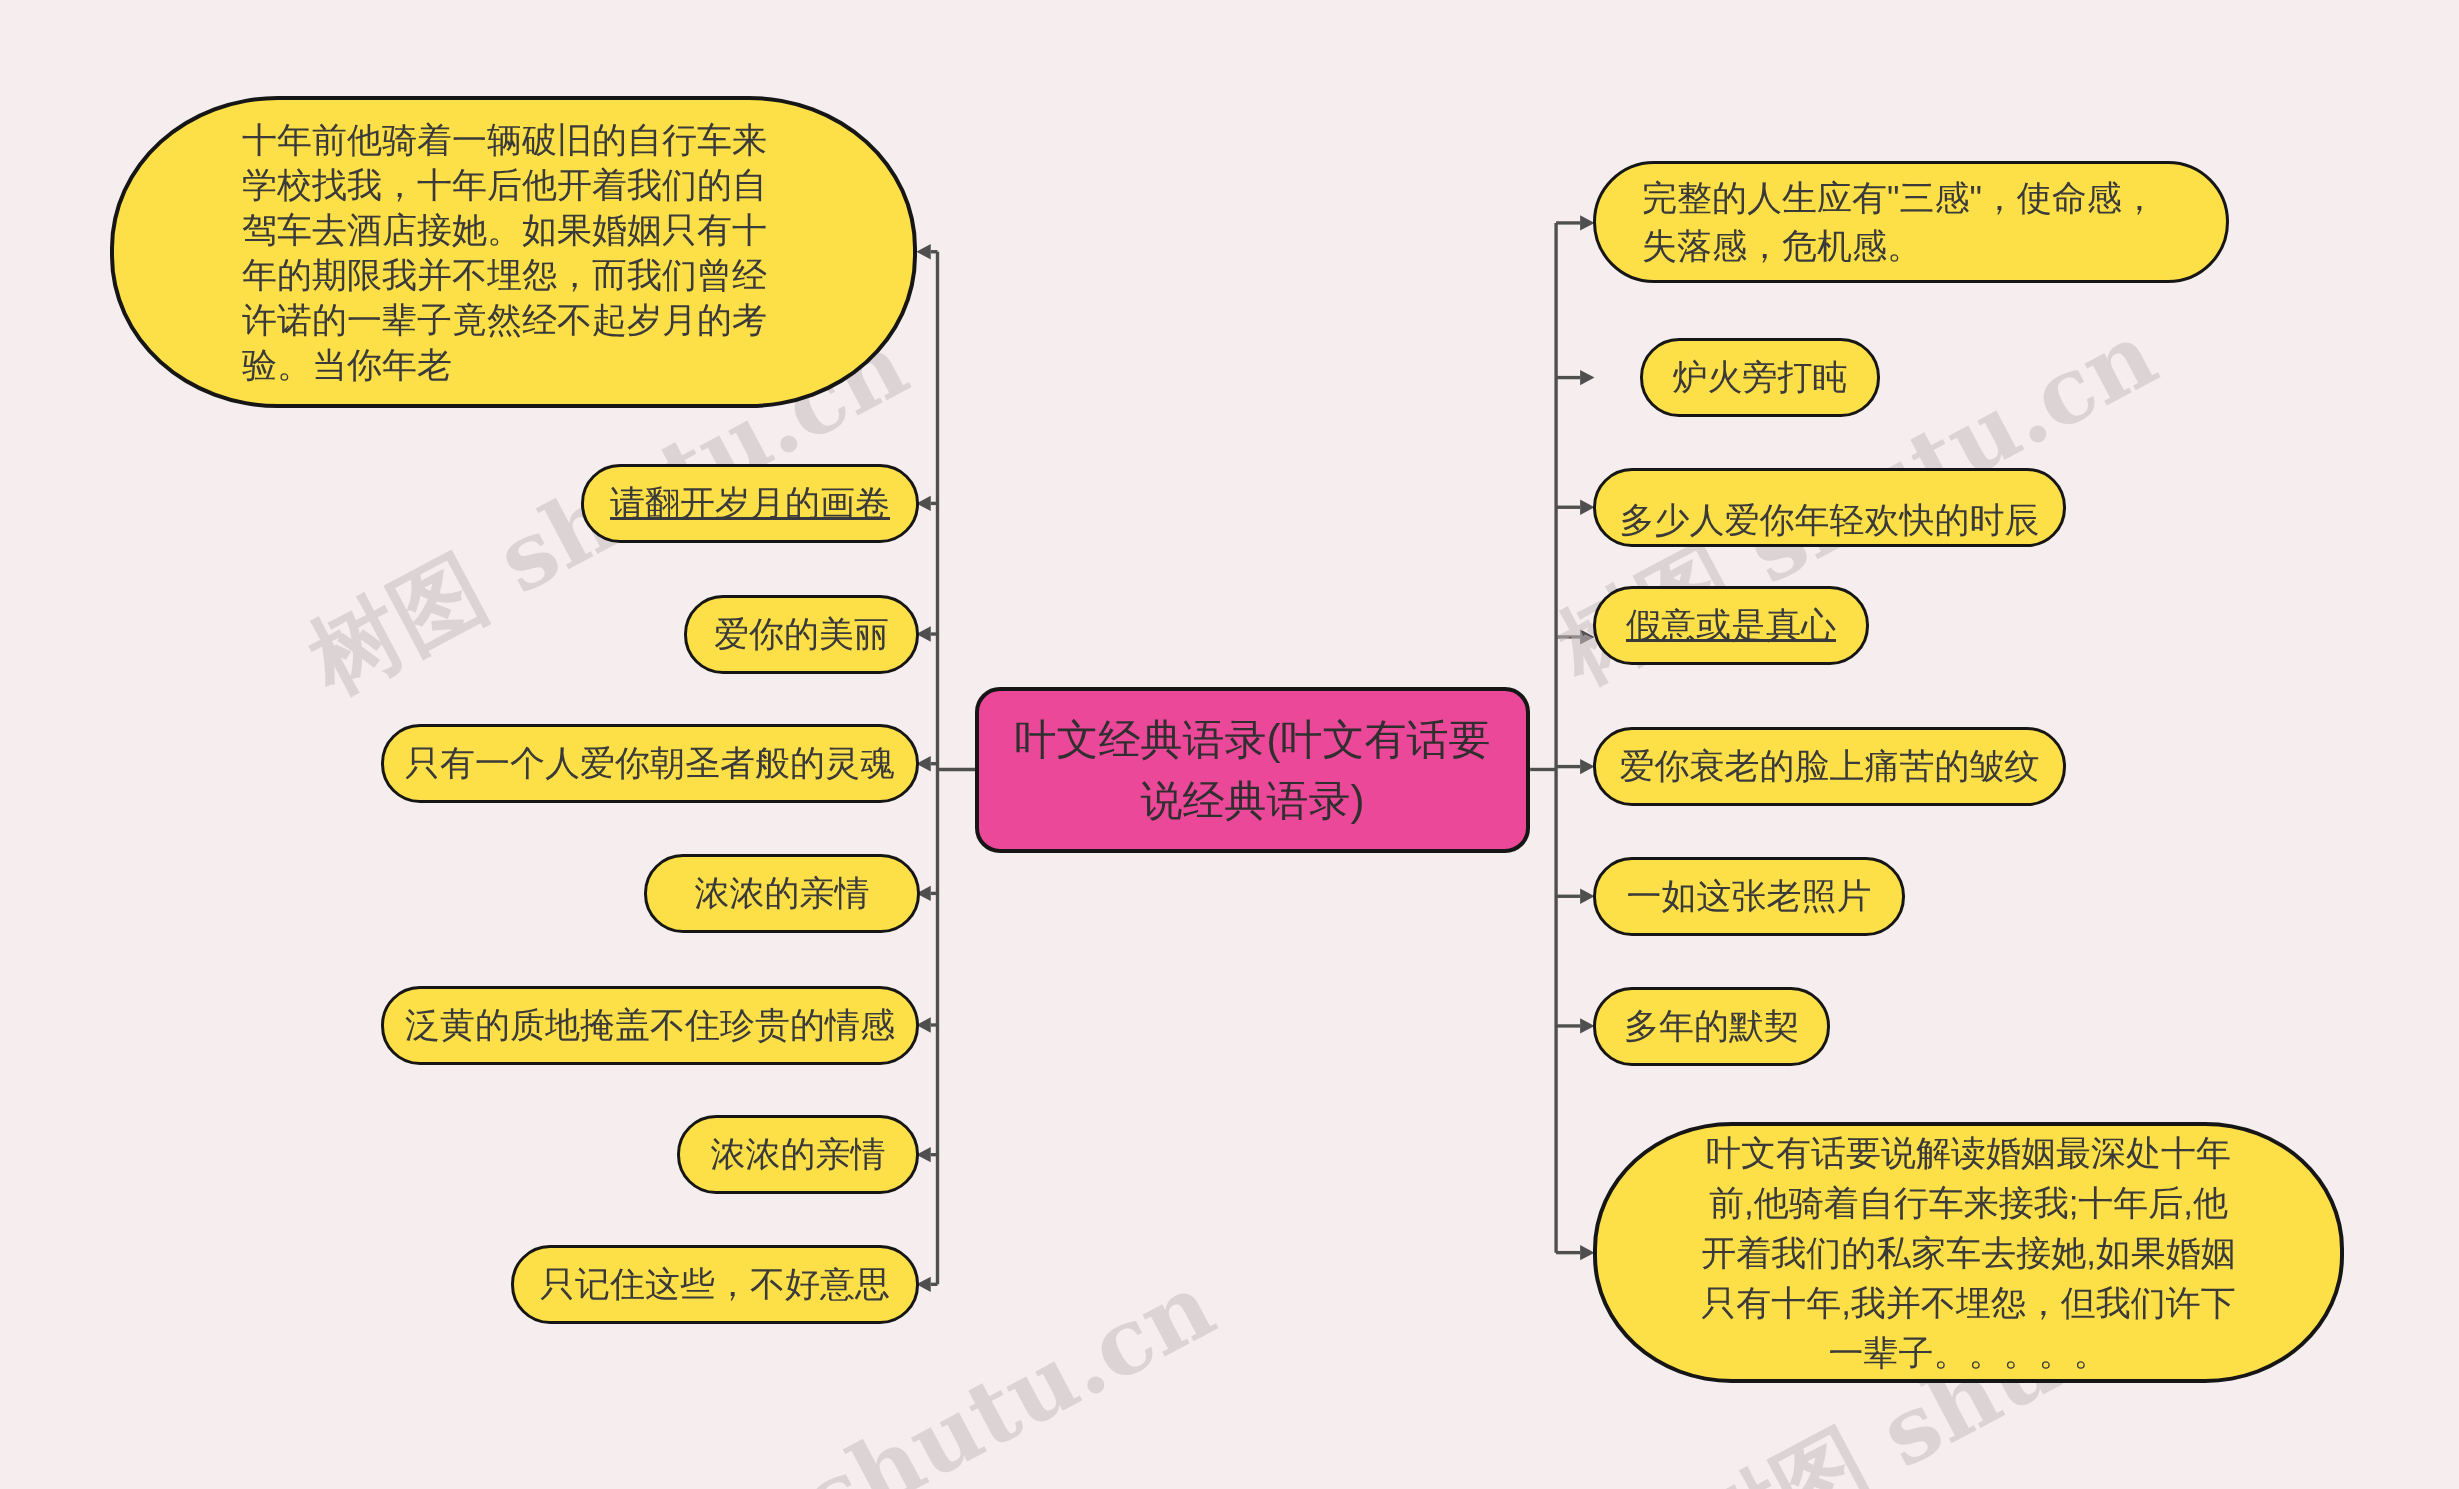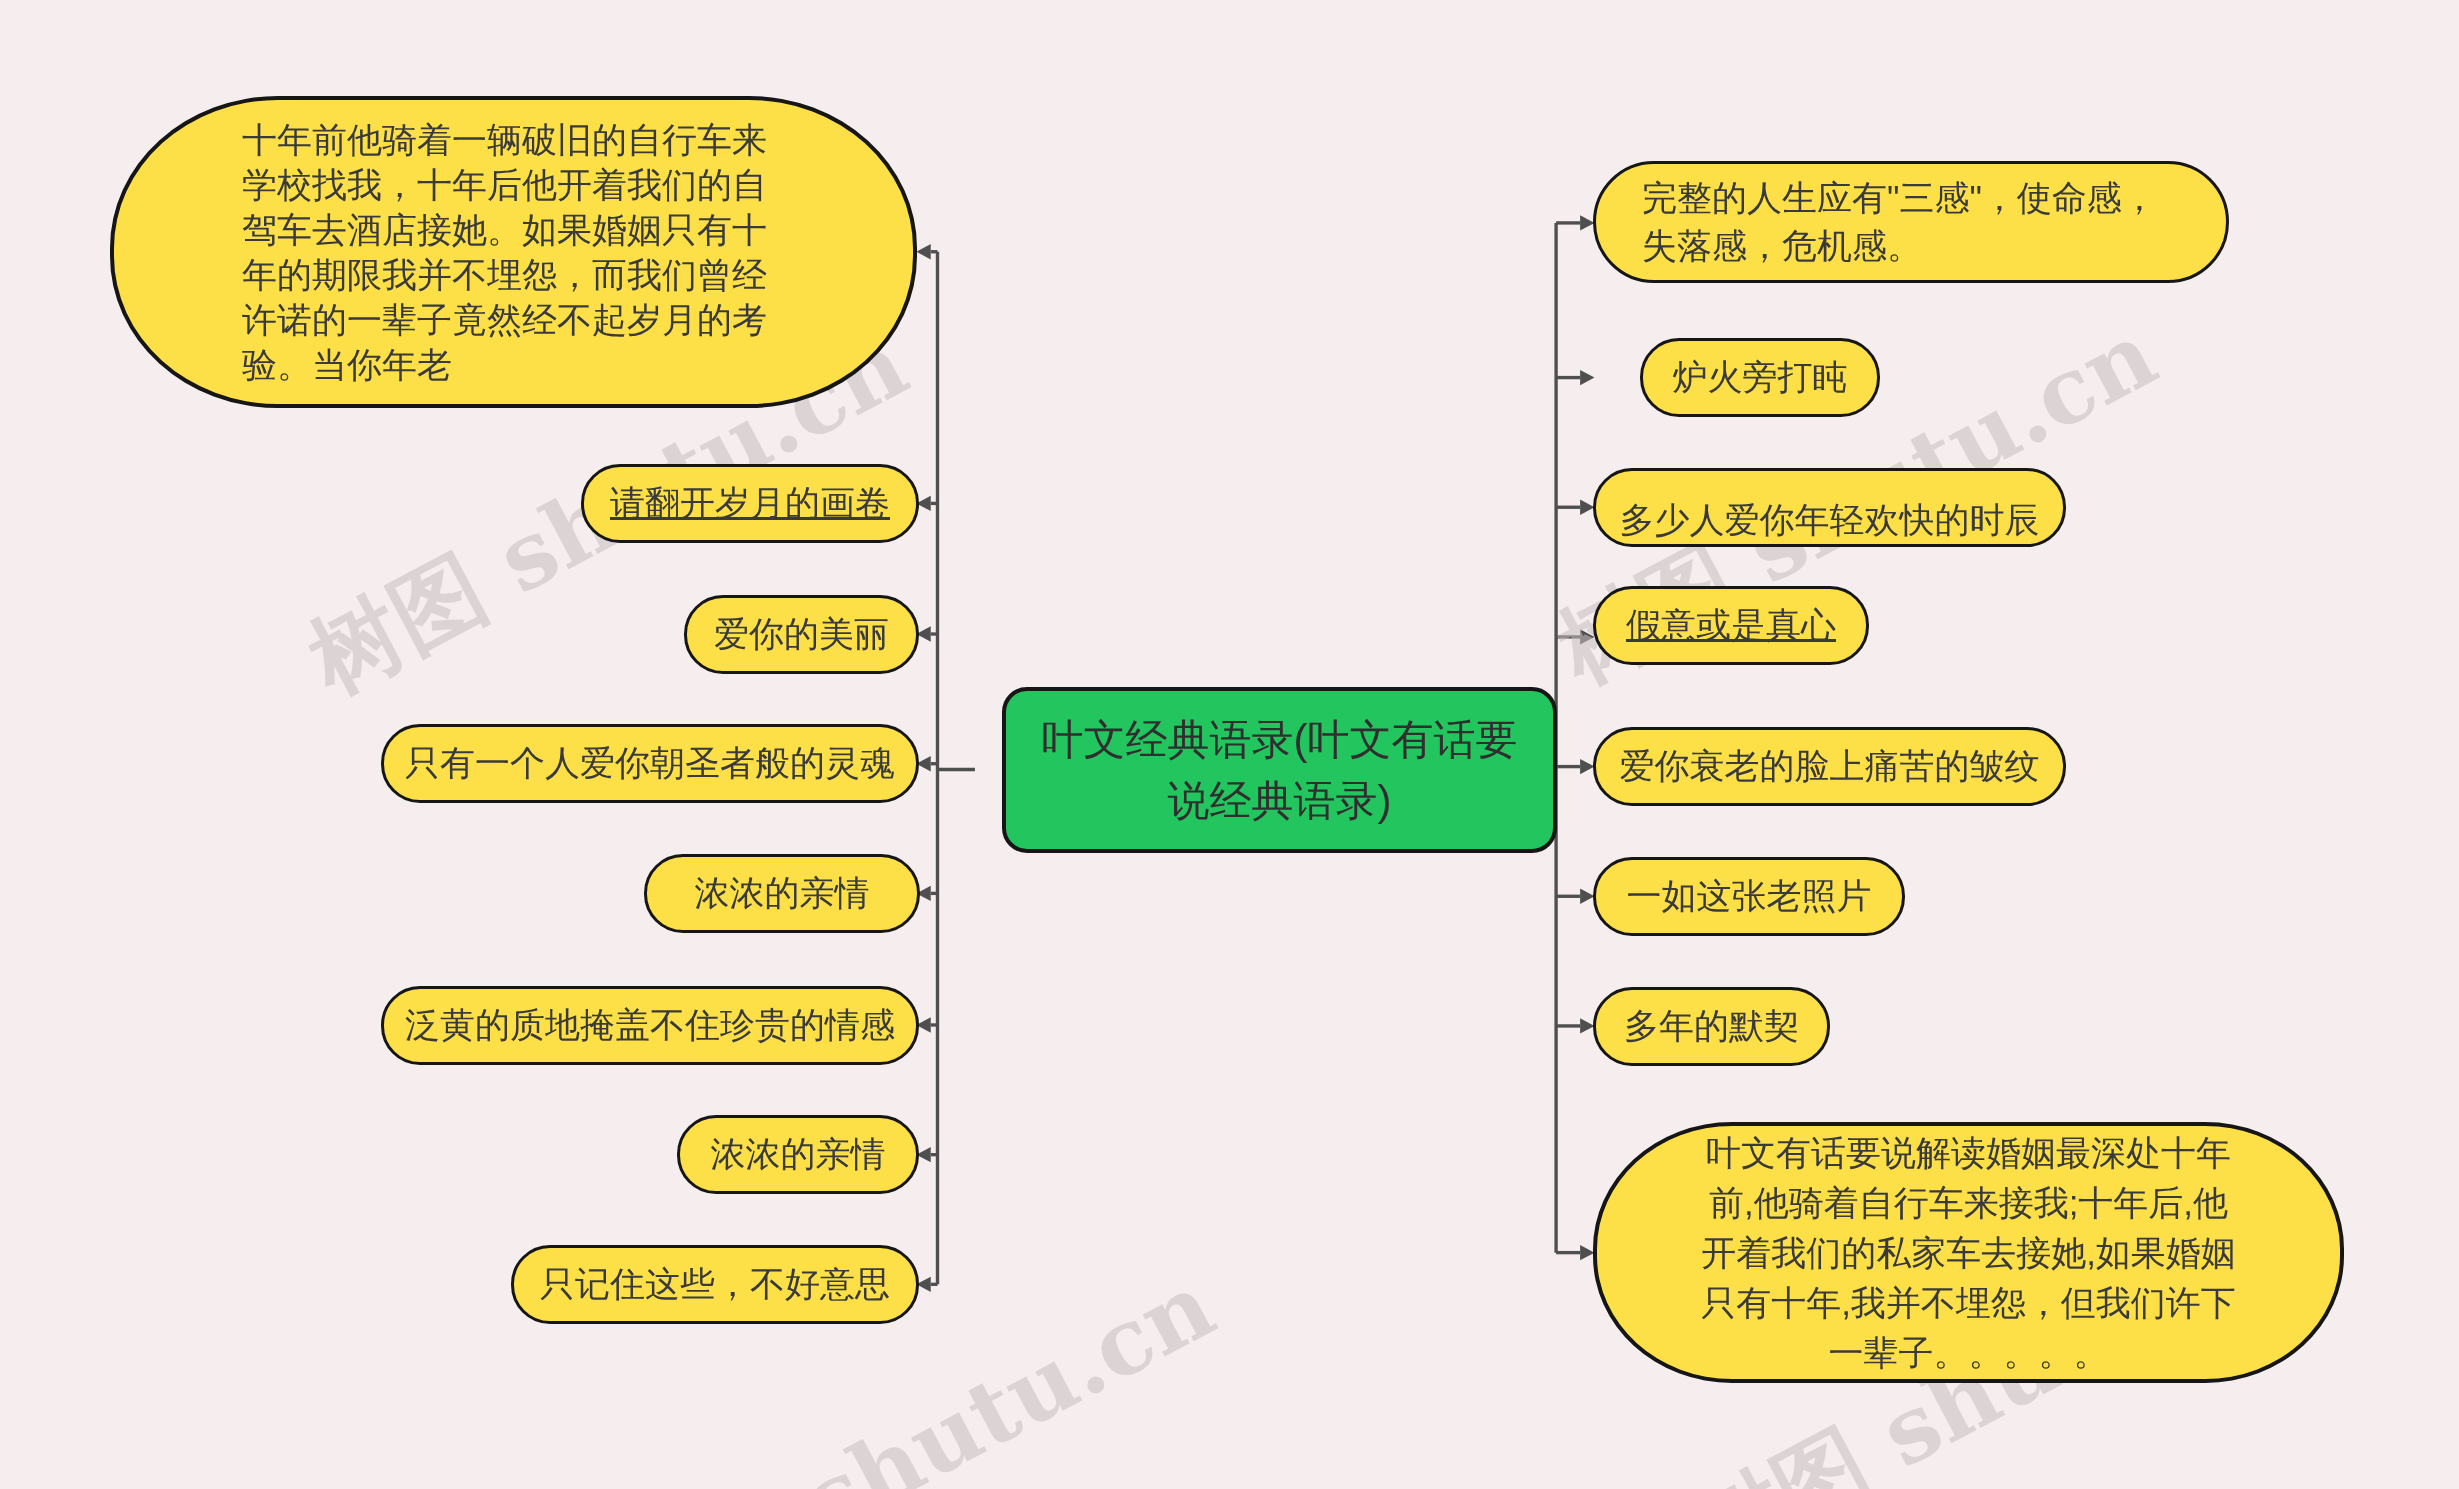--- a/index.html
+++ b/index.html
@@ -36,22 +36,22 @@
   .n-r1{left:1640px;top:338px;width:240px;}
   .n-r2{left:1593px;top:468px;width:473px;align-items:flex-end;}
   .n-r3{left:1593px;top:586px;width:276px;text-decoration:underline;}
   .n-r4{left:1593px;top:727px;width:473px;}
   .n-r5{left:1593px;top:857px;width:312px;}
   .n-r6{left:1593px;top:987px;width:237px;}
   .n-r7{left:1593px;top:1122px;width:751px;height:261px;border-radius:139px / 127px;border-width:4.8px;}
   .n-r7 .txt{display:block;text-align:center;width:538px;line-height:50px;}
   .central{
     left:975px;top:687px;width:555px;height:166px;
-    border-radius:25px;border-width:4.8px;background:#22c55e;
-    font-size:42px;color:#2f2f2f;margin-left:27px;
+    border-radius:25px;border-width:4.8px;background:#ec4899;
+    font-size:42px;color:#2f2f2f;
   }
   .central .txt{display:block;width:500px;line-height:61px;text-align:center;}
   .watermark{
     position:absolute;z-index:2;white-space:nowrap;
     font-family:"DejaVu Serif", serif;font-weight:bold;
     font-size:91px;color:#c9bfc2;opacity:.55;
     transform:rotate(-28deg);pointer-events:none;
   }
   .wm1{left:279px;top:452px;}
   .wm2{left:1528px;top:442px;}

